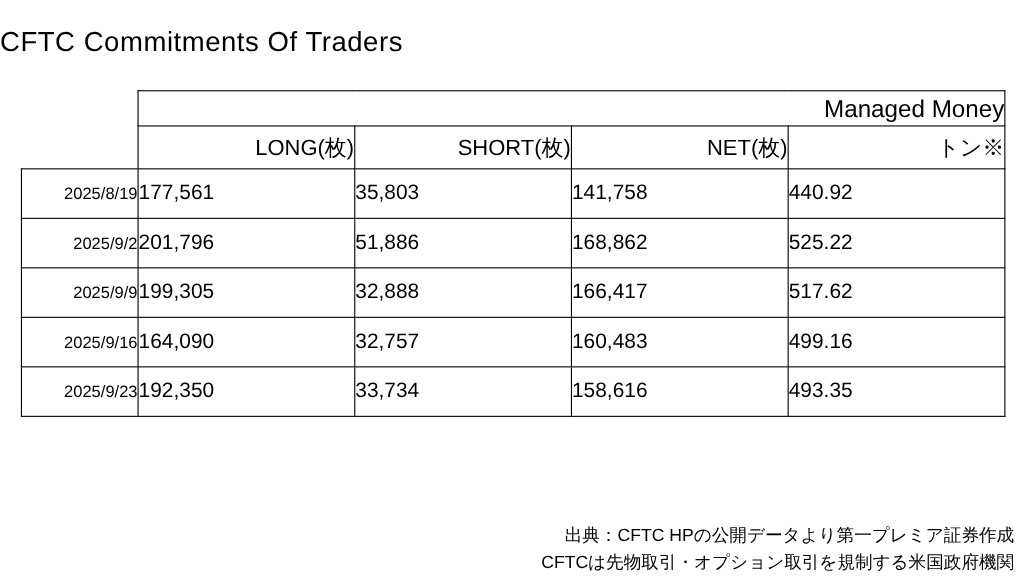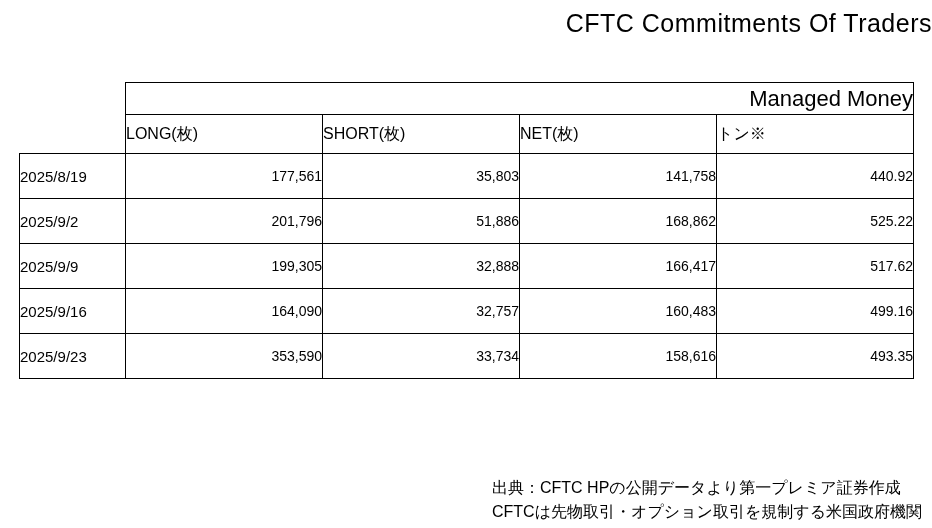--- a/index.html
+++ b/index.html
@@ -14,22 +14,22 @@
     color: #000000;
     position: relative;
     overflow: hidden;
   }
   .page {
     position: relative;
     width: 932px;
     height: 528px;
   }
   .title-block {
-    text-align: right;
-    padding-top: 8px;
+    text-align: left;
+    padding-top: 23px;
   }
   .title-line {
     font-size: 25px;
     line-height: 30px;
     letter-spacing: 0.5px;
     font-weight: 400;
     color: #000;
   }
   table.cot {
     border-collapse: collapse;
@@ -52,39 +52,40 @@
   }
   .col-date { width: 106px; }
   .col-val  { width: 197px; }
   .group-head {
     height: 31px;
     font-size: 22px;
     text-align: right;
   }
   .col-head {
     height: 38px;
-    font-size: 16px;
-    text-align: left;
+    font-size: 20px;
+    text-align: right;
   }
   .date-cell {
     height: 44px;
     font-size: 15px;
+    text-align: right;
     padding-right: 8px;
     letter-spacing: 0px;
   }
   .num-cell {
     height: 44px;
-    font-size: 14px;
-    text-align: right;
+    font-size: 19px;
+    text-align: left;
   }
   .footer {
     position: absolute;
     right: 10px;
     bottom: 4px;
-    text-align: left;
+    text-align: right;
     font-size: 16px;
     line-height: 24px;
   }
   .footer div { white-space: nowrap; }
 </style>
 </head>
 <body>
 
 <div class="page">
 
@@ -137,21 +138,21 @@
       </tr>
       <tr>
         <td class="date-cell">2025/9/16</td>
         <td class="num-cell">164,090</td>
         <td class="num-cell">32,757</td>
         <td class="num-cell">160,483</td>
         <td class="num-cell">499.16</td>
       </tr>
       <tr>
         <td class="date-cell">2025/9/23</td>
-        <td class="num-cell">353,590</td>
+        <td class="num-cell">192,350</td>
         <td class="num-cell">33,734</td>
         <td class="num-cell">158,616</td>
         <td class="num-cell">493.35</td>
       </tr>
     </tbody>
   </table>
 
   <div class="footer">
     <div>出典：CFTC HPの公開データより第一プレミア証券作成</div>
     <div>CFTCは先物取引・オプション取引を規制する米国政府機関</div>

